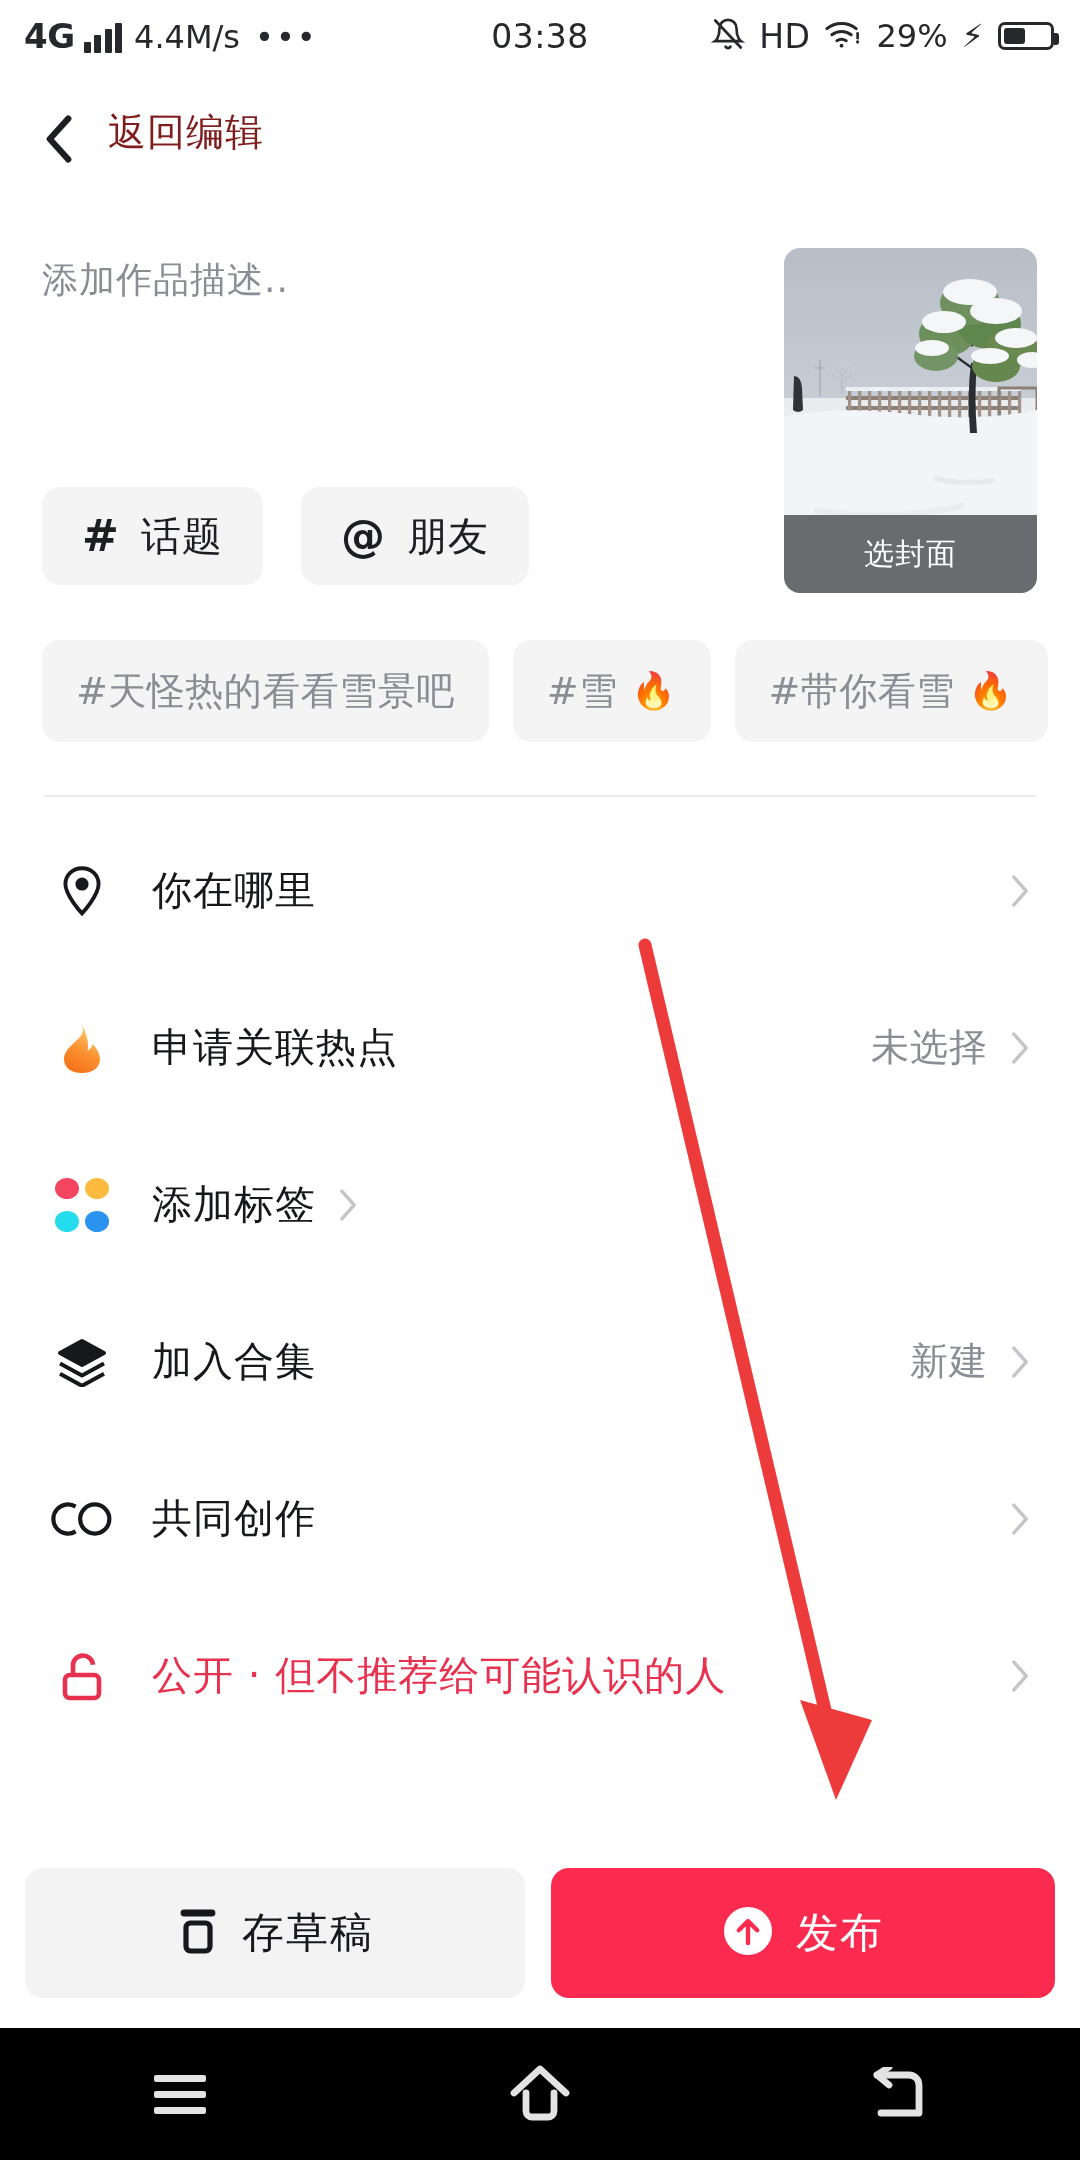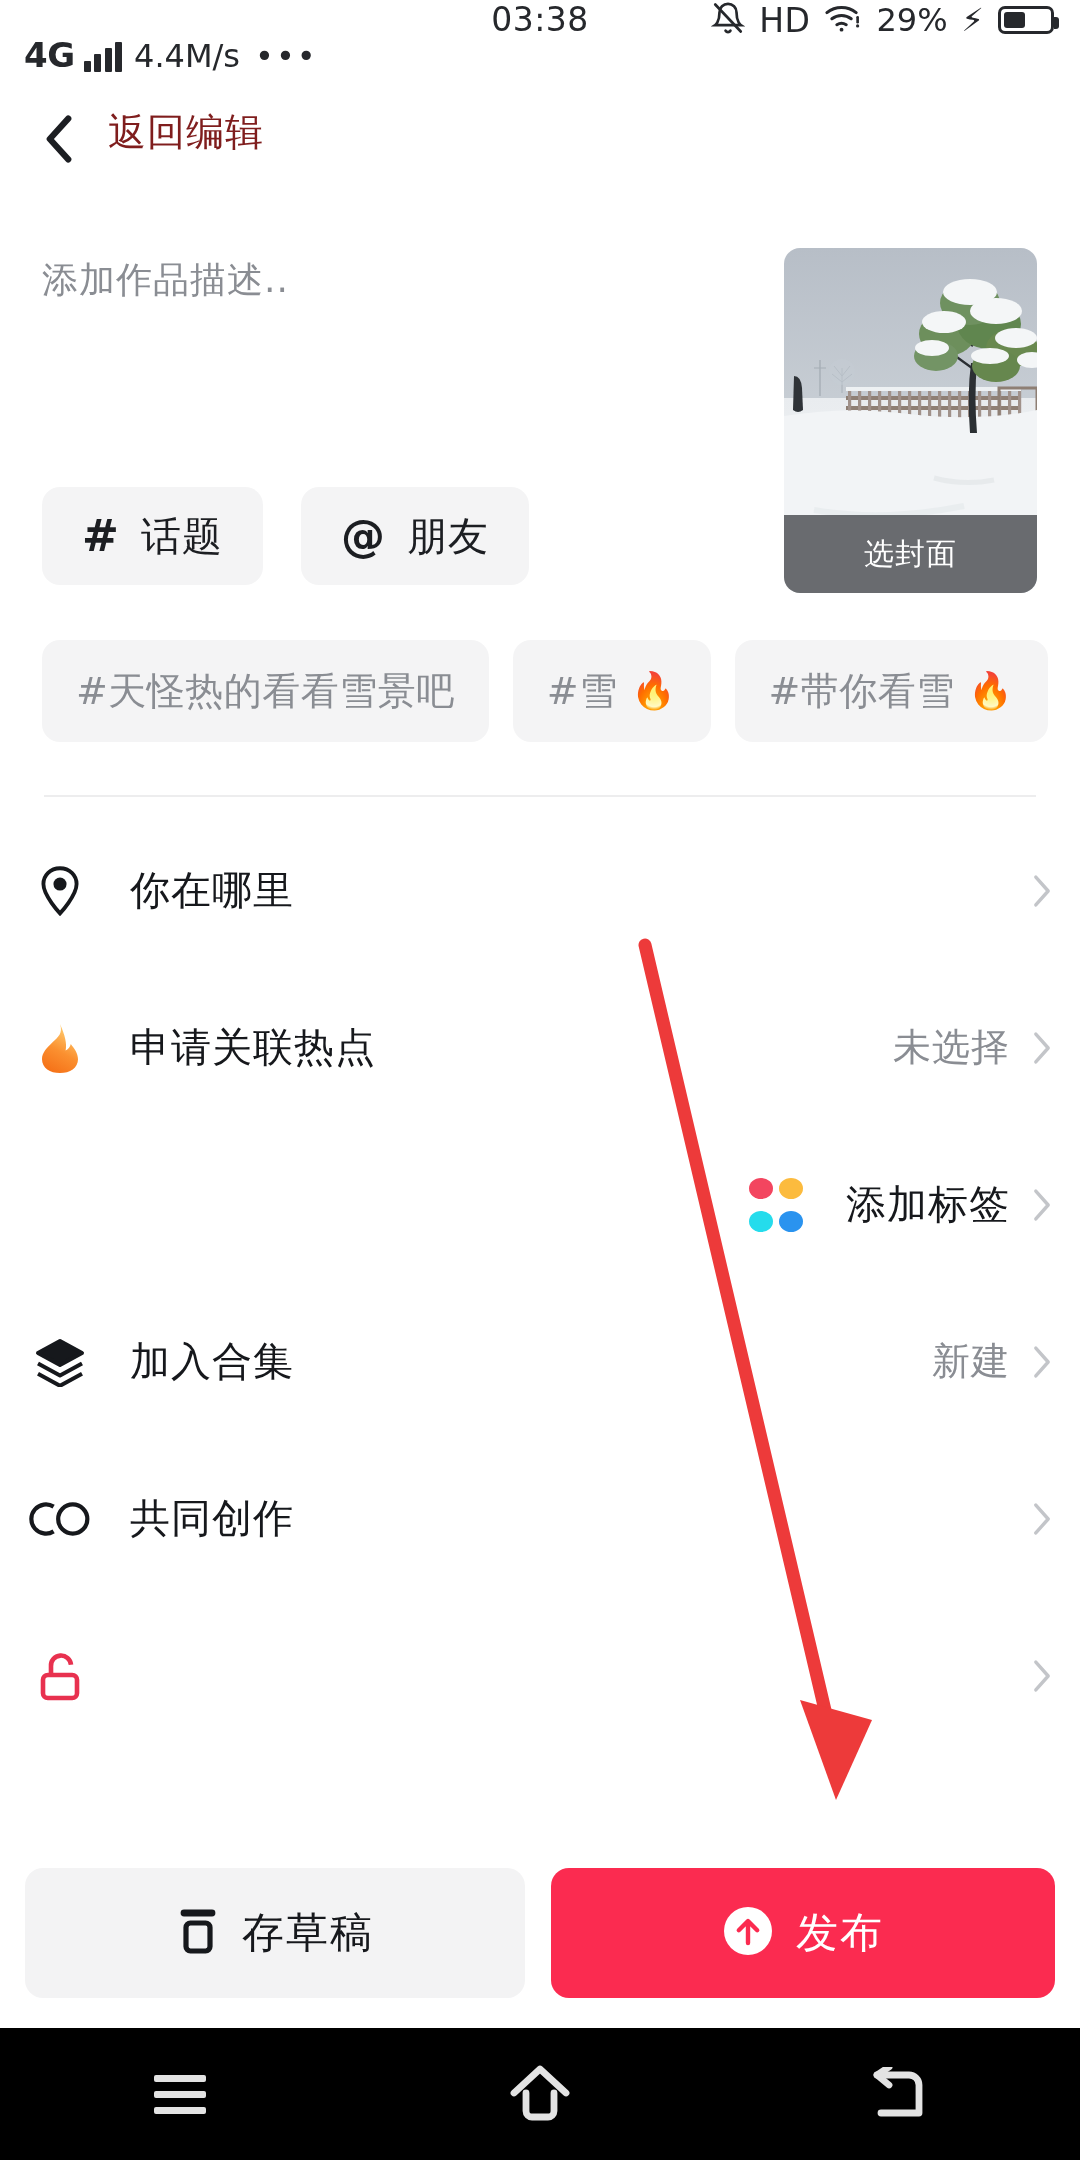--- a/index.html
+++ b/index.html
@@ -8,21 +8,21 @@
     font-family:"DejaVu Sans","Liberation Sans",sans-serif;
     background:#ffffff;
     position:relative;
     overflow:hidden;
   }
   .screen { position:absolute; inset:0; background:#fff; }
 
   
   .statusbar {
     position:absolute; top:0; left:0; width:1080px; height:72px;
-    display:flex; color:#26282c;
+    display:flex; align-items:center; color:#26282c;
   }
   .sb-left { display:flex; align-items:flex-end; gap:9px; margin-left:24px; }
   .sb-4g { font-size:34px; font-weight:600; letter-spacing:-.5px; line-height:1; }
   .sb-bars { display:flex; align-items:flex-end; gap:3.5px; height:30px; }
   .sb-bars i { display:block; width:7px; background:#26282c; border-radius:1px; }
   .sb-bars i:nth-child(1){ height:11px; }
   .sb-bars i:nth-child(2){ height:18px; }
   .sb-bars i:nth-child(3){ height:24px; }
   .sb-bars i:nth-child(4){ height:30px; }
   .sb-speed { font-size:32px; font-weight:400; line-height:1; margin-left:3px; }
@@ -93,21 +93,21 @@
   .tag .t { font-size:38px; color:#8a8d93; letter-spacing:.5px; }
   .tag .fire { font-size:36px; line-height:1; }
 
   .divider { position:absolute; top:795px; left:44px; width:992px; height:2px;
              background:#ededee; }
 
   
   .rows { position:absolute; top:812px; left:0; width:1080px; }
   .row {
     position:relative; height:157px; display:flex; align-items:center;
-    padding:0 28px; cursor:pointer;justify-content:flex-end;
+    padding:0 50px; cursor:pointer;
   }
   .row .ic { width:64px; display:flex; justify-content:center; align-items:center; }
   .row .lbl { font-size:40px; color:#16181c; margin-left:38px; letter-spacing:1px; }
   .row .val { margin-left:auto; font-size:38px; color:#8a8d93; letter-spacing:1px; }
   .row .chev { margin-left:22px; width:20px; height:34px; flex:none; }
   .row.privacy .lbl { color:#e8314f; }
 
   .dot4 { position:relative; width:54px; height:54px; }
   .dot4 b {
     position:absolute; width:24px; height:21px; border-radius:50%;
@@ -402,20 +402,21 @@
       </span>
     </div>
 
     <div class="row privacy">
       <span class="ic">
         <svg width="46" height="52" viewBox="0 0 23 26" fill="none" stroke="#e8314f" stroke-width="2.3" stroke-linejoin="round">
           <rect x="3" y="12.5" width="17" height="11.5" rx="2.4"></rect>
           <path d="M7 12.5V8.2A5 5 0 0 1 17 7.4"></path>
         </svg>
       </span>
+      <span class="lbl">公开 · 但不推荐给可能认识的人</span>
       <span class="val"></span>
       <span class="chev">
         <svg width="20" height="34" viewBox="0 0 12 22" fill="none" stroke="#c3c5c9" stroke-width="2.2" stroke-linecap="round" stroke-linejoin="round">
             <polyline points="2,2 10,11 2,20"></polyline>
           </svg>
       </span>
     </div>
 
   </div>
 

